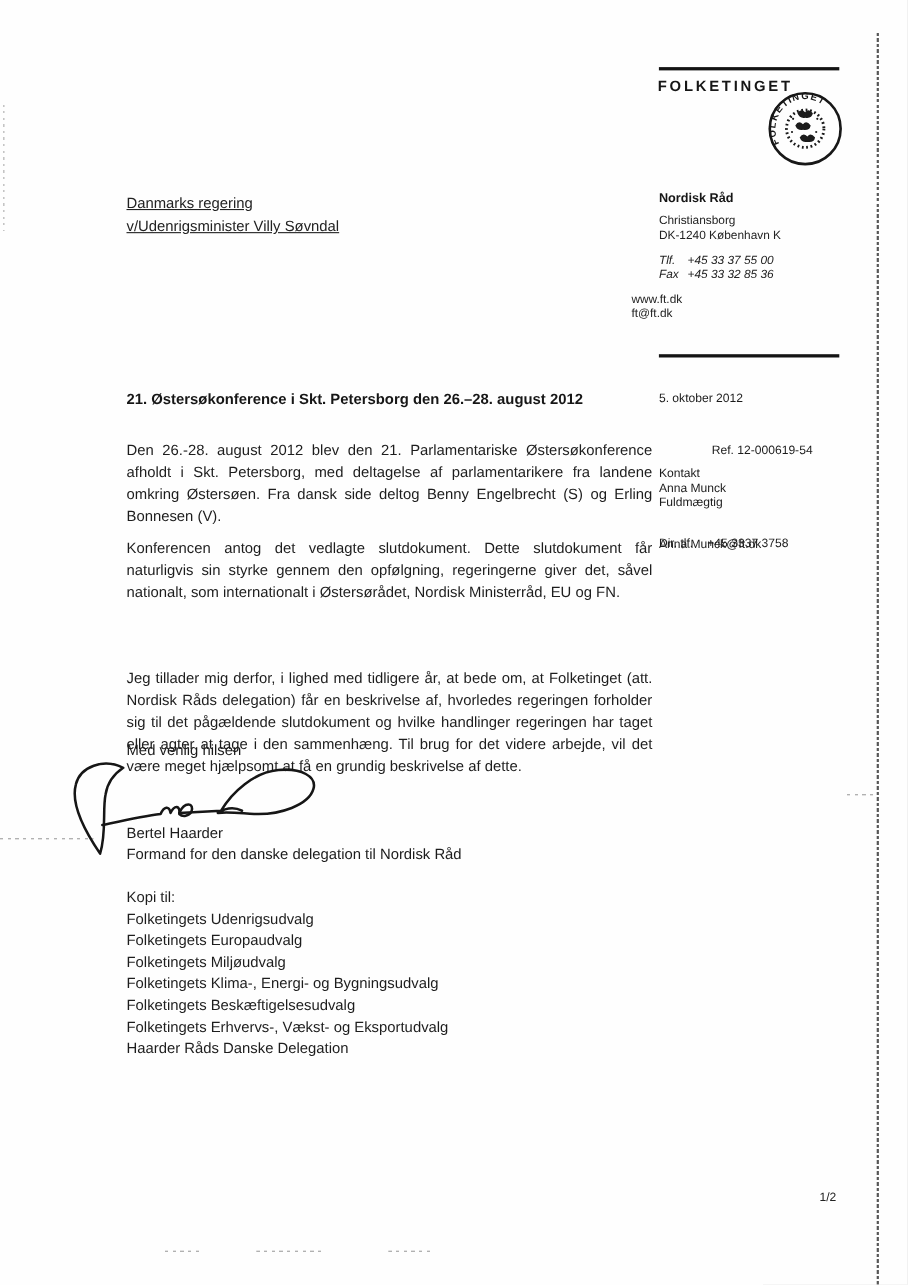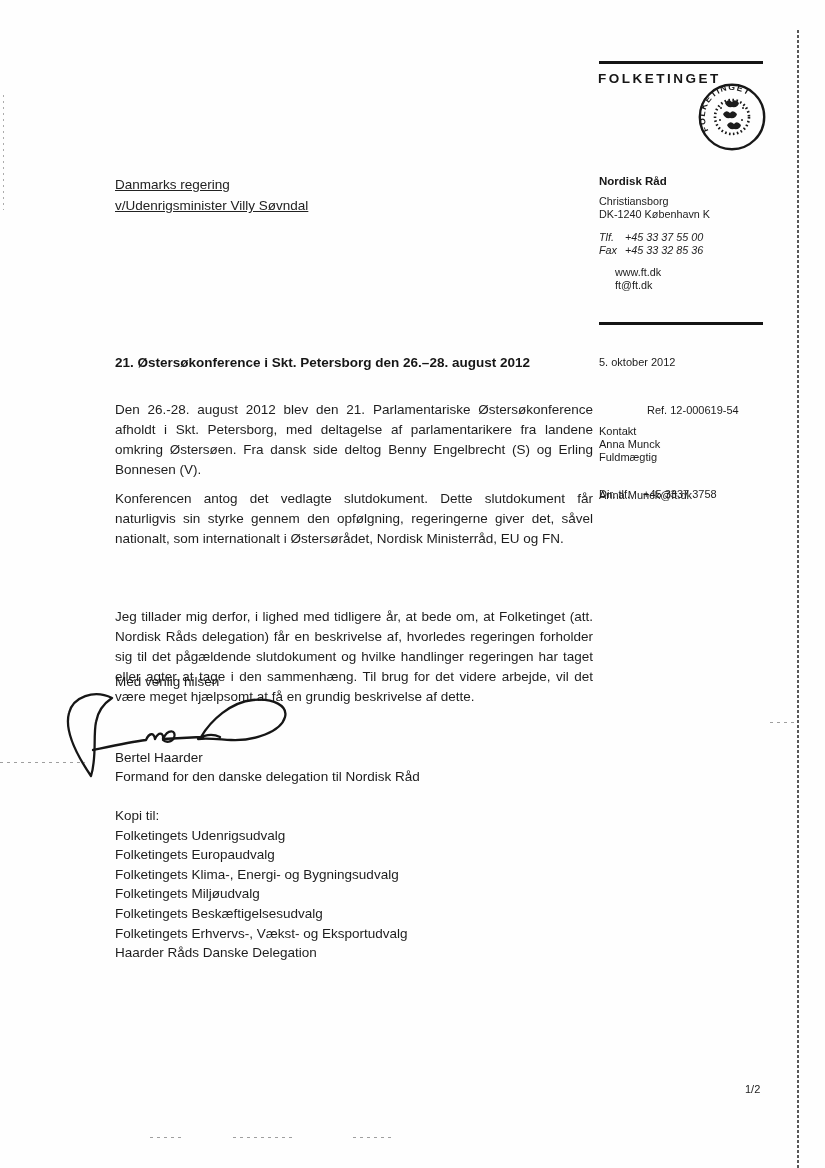--- a/index.html
+++ b/index.html
@@ -17,21 +17,21 @@
   .lh-rule{left:599px;top:61px;width:164px;height:3px;background:#141414;}
   .lh-title{left:598px;top:71px;font-size:13.5px;font-weight:bold;letter-spacing:2.5px;color:#161616;}
   .seal{left:697px;top:82px;width:70px;height:70px;}
   
   .recipient{left:115px;top:174px;font-size:13.5px;line-height:21px;color:#222;text-decoration:underline;}
   
   .sidebar{font-size:10.8px;color:#222;line-height:13px;}
   .sender-name{left:599px;top:175px;font-size:11.5px;font-weight:bold;color:#161616;}
   .sender-addr{left:599px;top:195px;}
   .sender-phones{left:599px;top:231px;font-style:italic;}
-  .sender-web{left:615px;top:266px;}
+  .sender-web{left:574px;top:266px;}
   .lbl{display:inline-block;width:26px;}
   .lbl-wide{display:inline-block;width:44px;}
   .mid-rule{left:599px;top:322px;width:164px;height:3px;background:#141414;}
   .meta-date{left:599px;top:356px;font-size:11px;}
   .meta-ref{left:599px;top:404px;font-size:11px;margin-left:48px;}
   .meta-contact{left:599px;top:425px;font-size:11px;line-height:12.8px;}
   .meta-dir{left:599px;top:488px;font-size:11px;}
   .meta-email{left:599px;top:489px;font-size:11px;}
   
   .subject{left:115px;top:355px;width:480px;font-size:13.5px;font-weight:bold;color:#161616;}
@@ -137,22 +137,22 @@
     </g>
   </svg>
 
   <div class="abs signer-name">Bertel Haarder</div>
   <div class="abs signer-title">Formand for den danske delegation til Nordisk Råd</div>
 
   <div class="abs copies">
     <div>Kopi til:</div>
     <div>Folketingets Udenrigsudvalg</div>
     <div>Folketingets Europaudvalg</div>
+    <div>Folketingets Miljøudvalg</div>
     <div>Folketingets Klima-, Energi- og Bygningsudvalg</div>
-    <div>Folketingets Miljøudvalg</div>
     <div>Folketingets Beskæftigelsesudvalg</div>
     <div>Folketingets Erhvervs-, Vækst- og Eksportudvalg</div>
     <div>Haarder Råds Danske Delegation</div>
   </div>
 
   <div class="abs pagenum">1/2</div>
 
   <div class="abs artifact-right"></div>
   <div class="abs artifact-left-dots"></div>
   <div class="abs artifact-dash dash-sig"></div>

